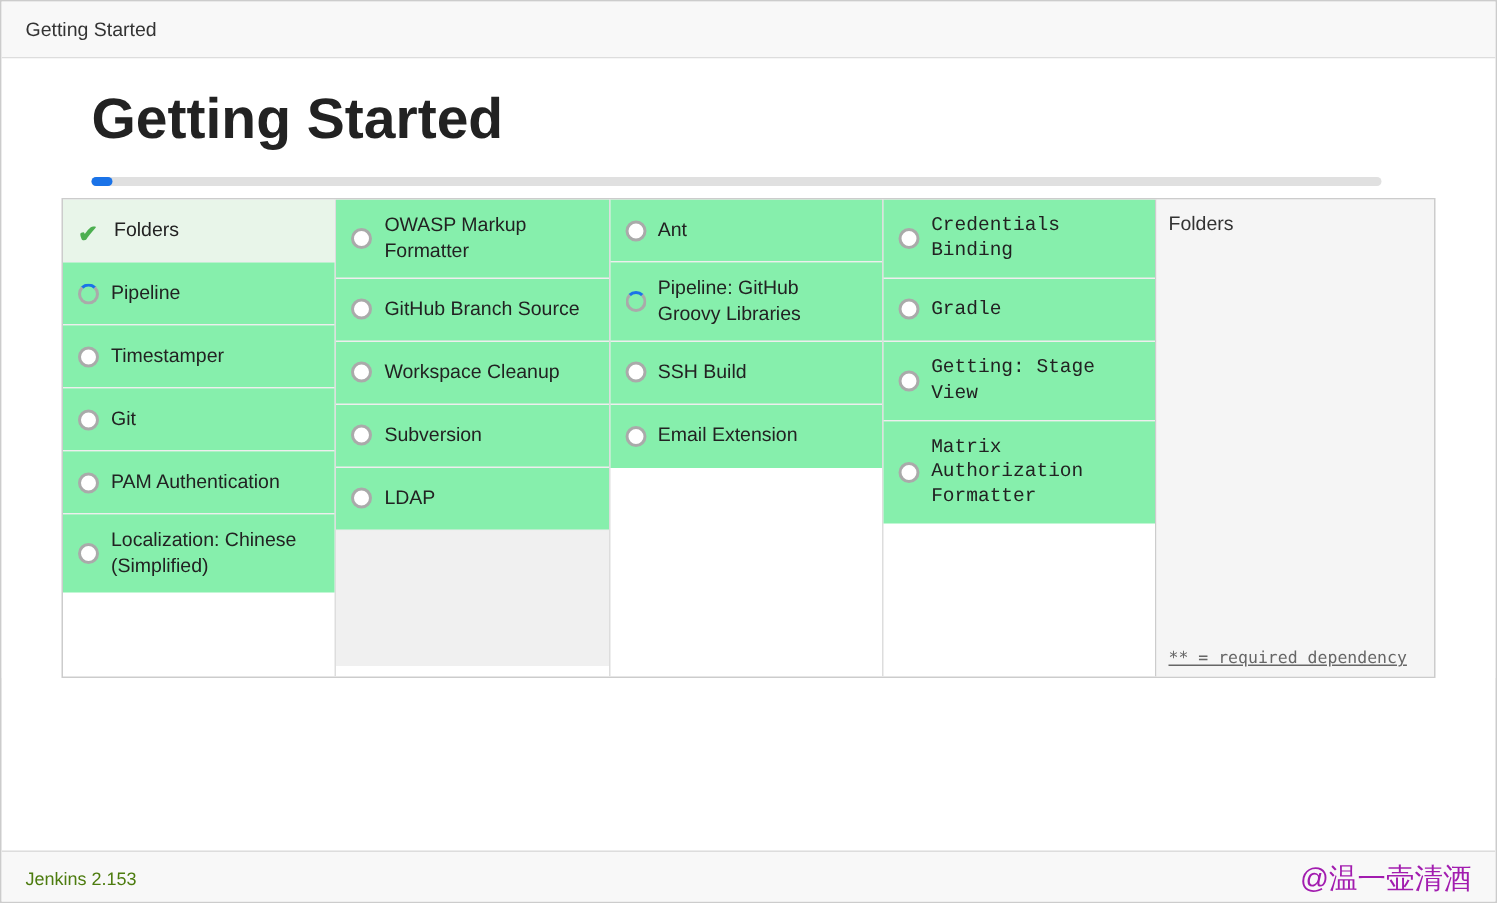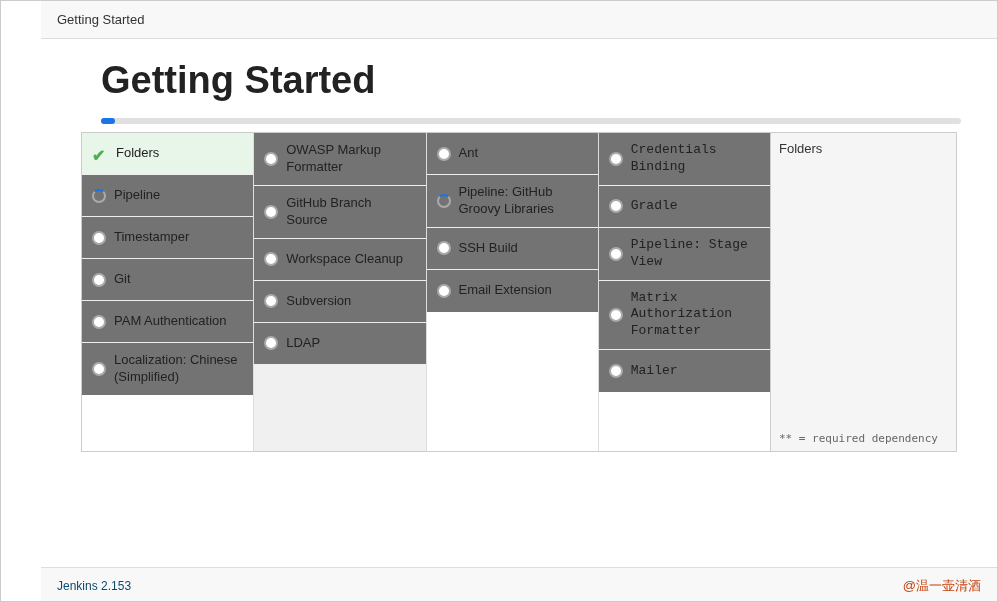--- a/index.html
+++ b/index.html
@@ -87,21 +87,21 @@
     }
 
     .plugin-item {
       display: flex;
       align-items: center;
       padding: 9px 10px;
       border-bottom: 1px solid #eee;
       font-size: 13px;
       color: #222;
       cursor: pointer;
-      background: #737373;
+      background: #86efac;
       min-height: 42px;
     }
 
     .plugin-item:last-child {
       border-bottom: none;
     }
 
     .plugin-item.selected {
       background: #e8f5e9;
     }
@@ -168,51 +168,51 @@
       margin-bottom: 6px;
     }
 
     .right-panel-note {
       position: absolute;
       bottom: 6px;
       left: 8px;
       font-size: 11px;
       color: #666;
       font-family: monospace;
+      text-decoration: underline;
     }
 
     
     .footer {
       border-top: 1px solid #ddd;
       background: #f8f8f8;
       padding: 8px 16px;
       display: flex;
       justify-content: space-between;
       align-items: center;
       height: 36px;
       position: absolute;
       bottom: 0;
       left: 0;
       right: 0;
     }
 
     .footer-version {
-      color: #0c4a6e;
+      color: #4d7c0f;
       font-size: 12px;
     }
 
     .footer-watermark {
-      color: #c2410c;
-      font-size: 13px;
+      color: #a21caf;
+      font-size: 19px;
     }
 
     .outer-wrapper {
       position: relative;
       height: 602px;
-      margin-left: 40px;
     }
   </style>
 </head>
 <body>
 
 <div class="outer-wrapper">
 
   <div class="title-bar">
     <span>Getting Started</span>
   </div>
@@ -304,29 +304,25 @@
           <div class="plugin-item">
             <span class="radio-icon"></span>
             <span class="plugin-label">Credentials Binding</span>
           </div>
           <div class="plugin-item">
             <span class="radio-icon"></span>
             <span class="plugin-label">Gradle</span>
           </div>
           <div class="plugin-item">
             <span class="radio-icon"></span>
-            <span class="plugin-label">Pipeline: Stage View</span>
+            <span class="plugin-label">Getting: Stage View</span>
           </div>
           <div class="plugin-item">
             <span class="radio-icon"></span>
             <span class="plugin-label">Matrix Authorization Formatter</span>
-          </div>
-          <div class="plugin-item">
-            <span class="radio-icon"></span>
-            <span class="plugin-label">Mailer</span>
           </div>
         </div>
 
       </div>
 
       <div class="right-panel">
         <span class="right-panel-title">Folders</span>
         <span class="right-panel-note">** = required dependency</span>
       </div>
 

